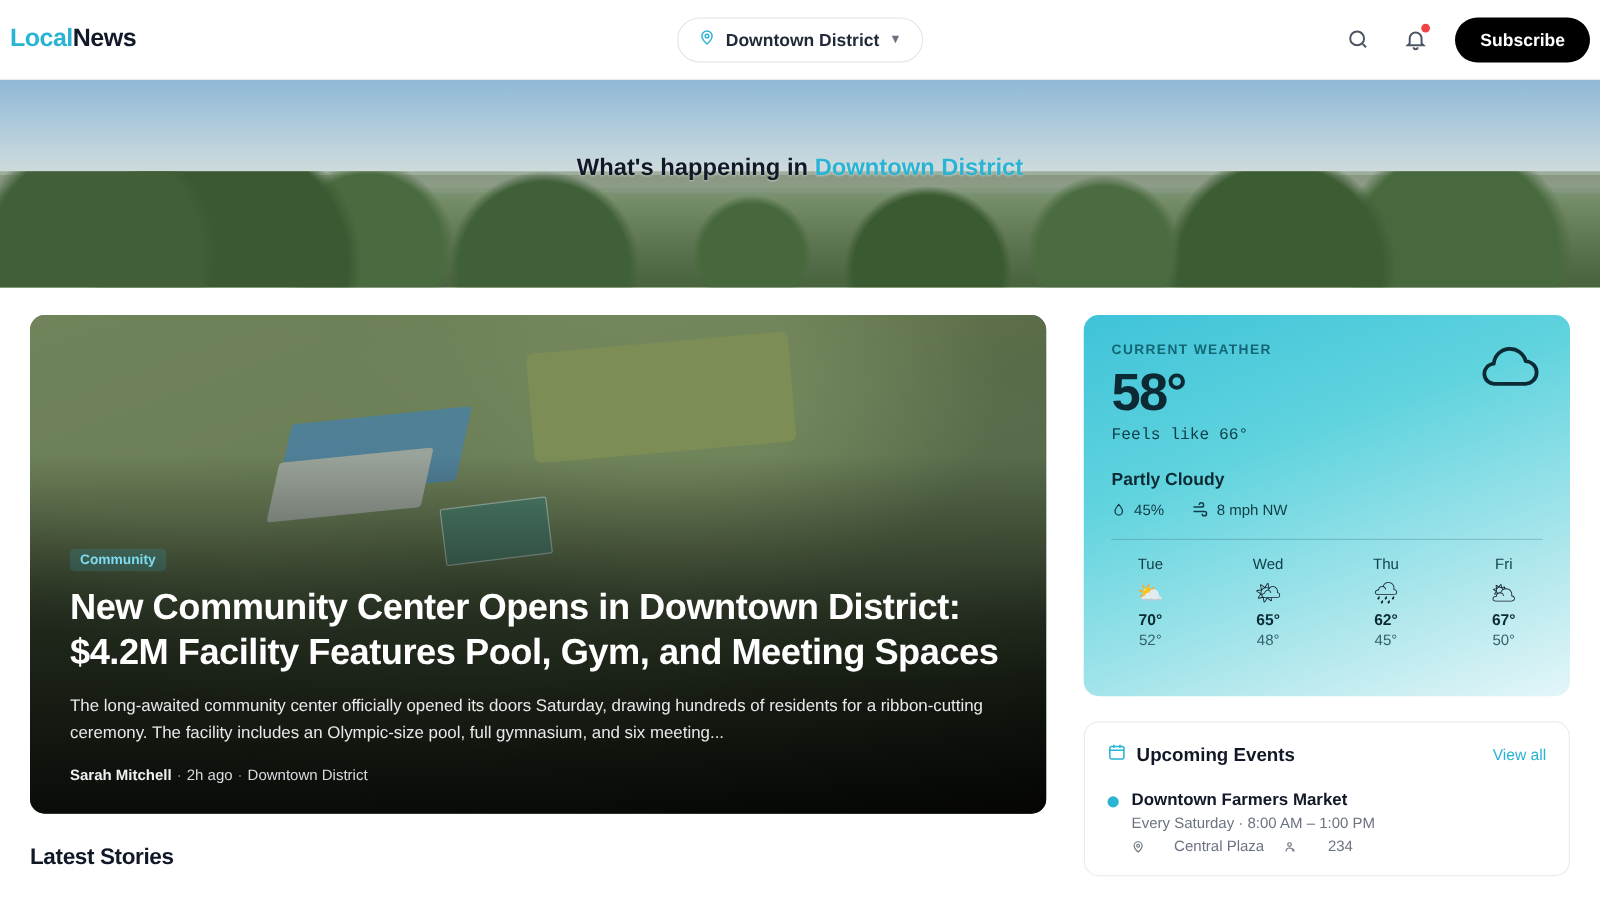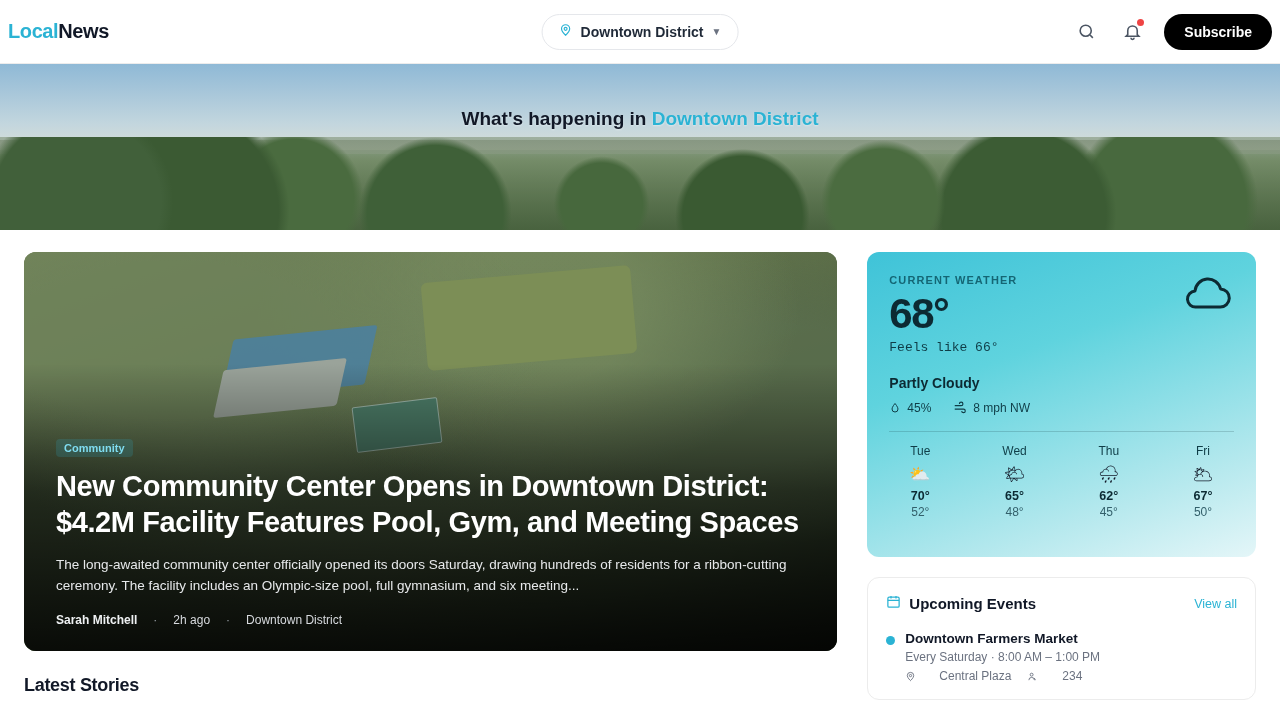--- a/index.html
+++ b/index.html
@@ -113,21 +113,21 @@
       radial-gradient(circle at 47% 72%, #47683d 0 6%, transparent 7%),
       radial-gradient(circle at 58% 85%, #3a5a32 0 8%, transparent 9%),
       radial-gradient(circle at 69% 70%, #4b6c40 0 6%, transparent 7%),
       radial-gradient(circle at 80% 83%, #3c5c34 0 8%, transparent 9%),
       radial-gradient(circle at 91% 72%, #48693e 0 7%, transparent 8%),
       linear-gradient(180deg, rgba(120,140,110,0.55), rgba(70,95,60,0.92));
   }
   .hero-title {
     position: absolute;
     left: 0; right: 0;
-    top: 44px;
+    top: 60px;
     text-align: center;
     font-size: 19px;
     font-weight: bold;
     color: #111827;
     text-shadow: 0 1px 2px rgba(255,255,255,0.45);
   }
   .hero-title .hl { color: #2bb3d4; }
 
   
   .main {
@@ -220,21 +220,21 @@
   .feature-excerpt {
     font-size: 13.5px;
     line-height: 1.55;
     color: #e6e8ea;
     margin-bottom: 16px;
     max-width: 740px;
   }
   .feature-meta {
     display: flex;
     align-items: center;
-    gap: 16px;
+    gap: 4px;
     font-size: 12px;
     color: #d7dade;
   }
   .feature-meta .sep { color: #9aa1a8; }
   .feature-meta .author { font-weight: bold; color: #eef0f2; }
 
   .latest-heading {
     margin-top: 24px;
     font-size: 18px;
     font-weight: bold;
@@ -435,21 +435,21 @@
       </div>
     </div>
 
     <div class="latest-heading">Latest Stories</div>
   </div>
 
   <div class="col-right">
 
     <div class="weather">
       <div class="weather-label">CURRENT WEATHER</div>
-      <div class="temp-big">68°</div>
+      <div class="temp-big">58°</div>
       <div class="feels-like">Feels like 66°</div>
       <div class="cond">Partly Cloudy</div>
 
       <div class="cloud-icon">
         <svg width="52" height="38" viewBox="0 0 52 38" fill="none" stroke="currentColor" stroke-width="3" stroke-linejoin="round">
           <path d="M14 31h24a9 9 0 0 0 .6-18A13 13 0 0 0 13 15a8 8 0 0 0 1 16z"></path>
         </svg>
       </div>
 
       <div class="wx-stats">

